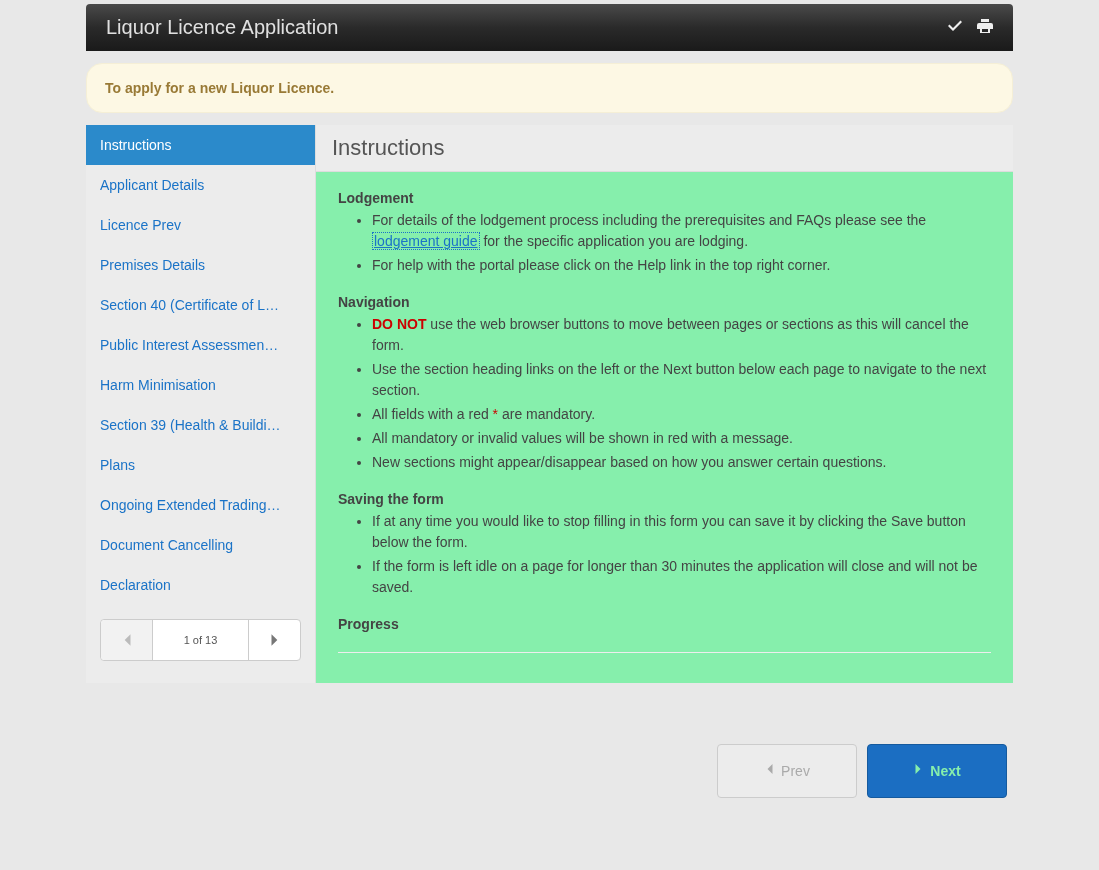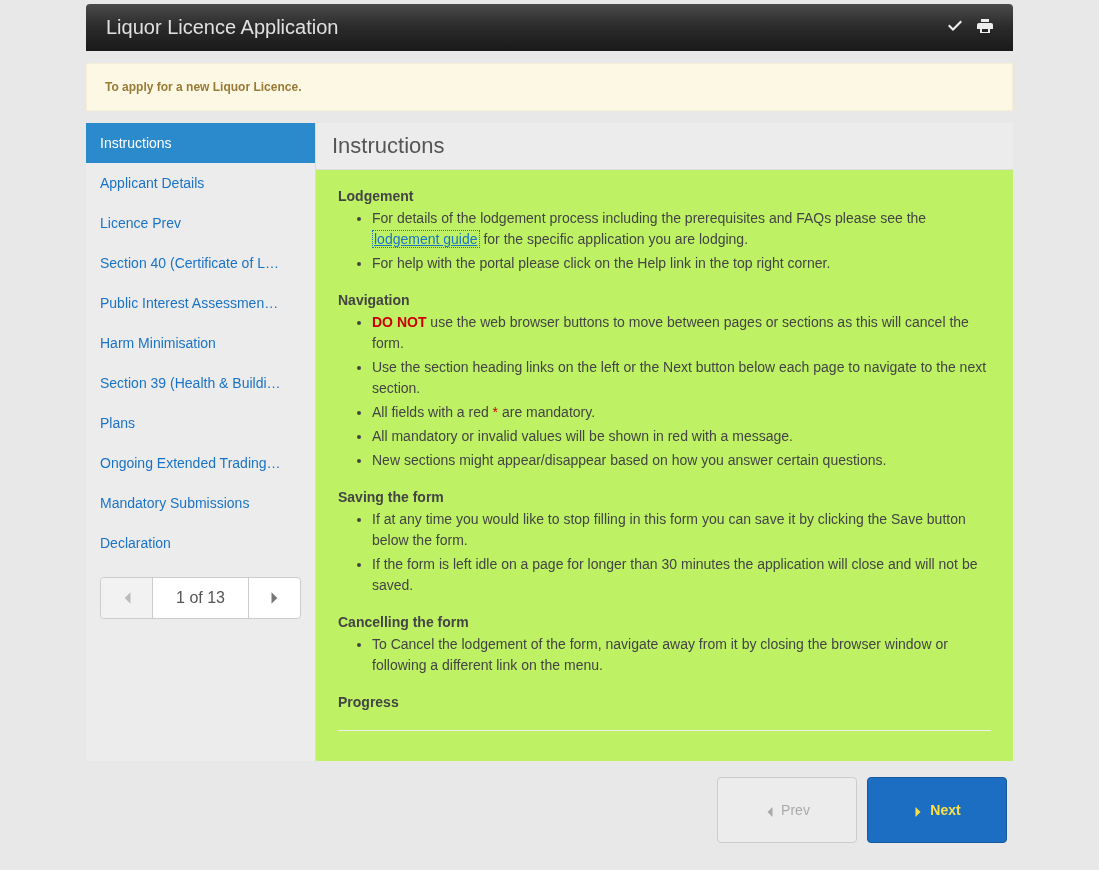--- a/index.html
+++ b/index.html
@@ -21,22 +21,22 @@
   .header-icons { display: flex; gap: 14px; color: #eee; }
   .header-icons svg { width: 16px; height: 16px; fill: #eee; cursor: pointer; }
 
   
   .intro-banner {
     background: #fdf8e4;
     border: 1px solid #f5efd6;
     color: #997a36;
     padding: 16px 18px;
     margin: 12px 4px 12px 4px;
-    border-radius: 1px;
-    font-size: 12px;
+    border-radius: 16px;
+    font-size: 14px;
     font-weight: bold;
   }
 
   
   .main-wrap { display: flex; margin: 0 4px; background: #fff; }
 
   
   .sidebar { width: 230px; background: #ececec; border-right: 1px solid #ddd; display: flex; flex-direction: column; }
   .sidebar-item {
     padding: 12px 14px;
@@ -62,61 +62,62 @@
     width: 52px;
     display: flex;
     align-items: center;
     justify-content: center;
     cursor: pointer;
     color: #777;
   }
   .pager-btn.disabled { background: #f2f2f2; color: #bbb; cursor: default; }
   .pager-btn:first-child { border-right: 1px solid #ccc; border-radius: 4px 0 0 4px; }
   .pager-btn:last-child { border-left: 1px solid #ccc; border-radius: 0 4px 4px 0; }
-  .pager-label { flex: 1; display: flex; align-items: center; justify-content: center; font-size: 16px; color: #555; }
+  .pager-label { flex: 1; display: flex; align-items: center; justify-content: center; font-size: 11px; color: #555; }
   .pager svg { width: 10px; height: 14px; fill: currentColor; }
 
   
   .content-area { flex: 1; display: flex; flex-direction: column; }
   .content-header {
     background: #ececec;
     padding: 10px 16px;
     font-size: 22px;
     color: #555;
     border-bottom: 1px solid #ddd;
   }
-  .content-body { padding: 18px 22px 30px 22px; background: #bef264; }
+  .content-body { padding: 18px 22px 30px 22px; background: #86efac; }
   .section-block { margin-bottom: 18px; }
   .section-title { font-weight: bold; color: #444; margin-bottom: 4px; font-size: 14px; }
   .section-block ul { list-style: disc; margin-left: 34px; }
   .section-block li { margin: 3px 0; line-height: 1.5; color: #444; }
   .red-strong { color: #c00; font-weight: bold; }
   .red-star { color: #c00; }
   a.guide-link { color: #1a73c7; text-decoration: underline; border: 1px dotted #1a73c7; padding: 0 1px; }
 
   .content-divider { border-top: 1px solid #eee; margin-top: 20px; }
 
   
   .nav-buttons { display: flex; justify-content: flex-end; gap: 10px; padding: 16px 6px 16px 6px; margin: 0 4px; }
   .btn {
     display: inline-flex;
-    align-items: flex-end;
+    align-items: flex-start;
     justify-content: center;
     gap: 6px;
     border: 1px solid #ccc;
     border-radius: 4px;
-    padding: 24px 30px;
+    padding: 18px 30px;
     font-size: 14px;
     cursor: pointer;
     min-width: 140px;
+    margin-top: 45px;
   }
   .btn-light { background: #ececec; color: #888; }
   .btn-light.disabled { color: #aaa; cursor: default; }
   .btn-white { background: #fff; color: #444; }
-  .btn-primary { background: #1b6ec2; color: #fde047; border-color: #155a9e; font-weight: bold; }
+  .btn-primary { background: #1b6ec2; color: #86efac; border-color: #155a9e; font-weight: bold; }
   .btn svg { width: 11px; height: 12px; fill: currentColor; }
 
   .bottom-buttons {
     display: flex; justify-content: flex-end; gap: 6px;
     padding: 14px 4px 24px 4px;
   }
   .bottom-buttons .btn { min-width: 140px; }
   .bottom-buttons svg.icon { width: 14px; height: 14px; fill: currentColor; }
 </style>
 </head>
@@ -142,27 +143,28 @@
 
   <div class="intro-banner">To apply for a new Liquor Licence.</div>
 
   <div class="main-wrap">
 
     <div class="sidebar">
       <div id="sidebar-items">
           <div class="sidebar-item active">Instructions</div>
           <div class="sidebar-item">Applicant Details</div>
           <div class="sidebar-item">Licence Prev</div>
+          <div class="sidebar-item">Premises Details</div>
           <div class="sidebar-item">Section 40 (Certificate of L…</div>
           <div class="sidebar-item">Public Interest Assessmen…</div>
           <div class="sidebar-item">Harm Minimisation</div>
           <div class="sidebar-item">Section 39 (Health &amp; Buildi…</div>
           <div class="sidebar-item">Plans</div>
           <div class="sidebar-item">Ongoing Extended Trading…</div>
-          <div class="sidebar-item">Mandatory Submissions</div>
+          <div class="sidebar-item">Document Cancelling</div>
           <div class="sidebar-item">Declaration</div>
         </div>
       <div class="pager">
         <div class="pager-btn disabled">
           <svg viewBox="0 0 8 12">
               <path d="M7 1L2 6l5 5V1z"></path>
             </svg>
         </div>
         <div class="pager-label">1 of 13</div>
         <div class="pager-btn">
@@ -195,26 +197,20 @@
             </ul>
           </div>
           <div class="section-block">
             <div class="section-title">Saving the form</div>
             <ul>
               <li>If at any time you would like to stop filling in this form you can save it by clicking the Save button below the form.</li>
               <li>If the form is left idle on a page for longer than 30 minutes the application will close and will not be saved.</li>
             </ul>
           </div>
           <div class="section-block">
-            <div class="section-title">Cancelling the form</div>
-            <ul>
-              <li>To Cancel the lodgement of the form, navigate away from it by closing the browser window or following a different link on the menu.</li>
-            </ul>
-          </div>
-          <div class="section-block">
             <div class="section-title">Progress</div>
           </div>
           <div class="content-divider"></div>
         </div>
     </div>
   </div>
 
   <div class="nav-buttons">
     <div class="btn btn-light disabled">
       <svg viewBox="0 0 8 12">

